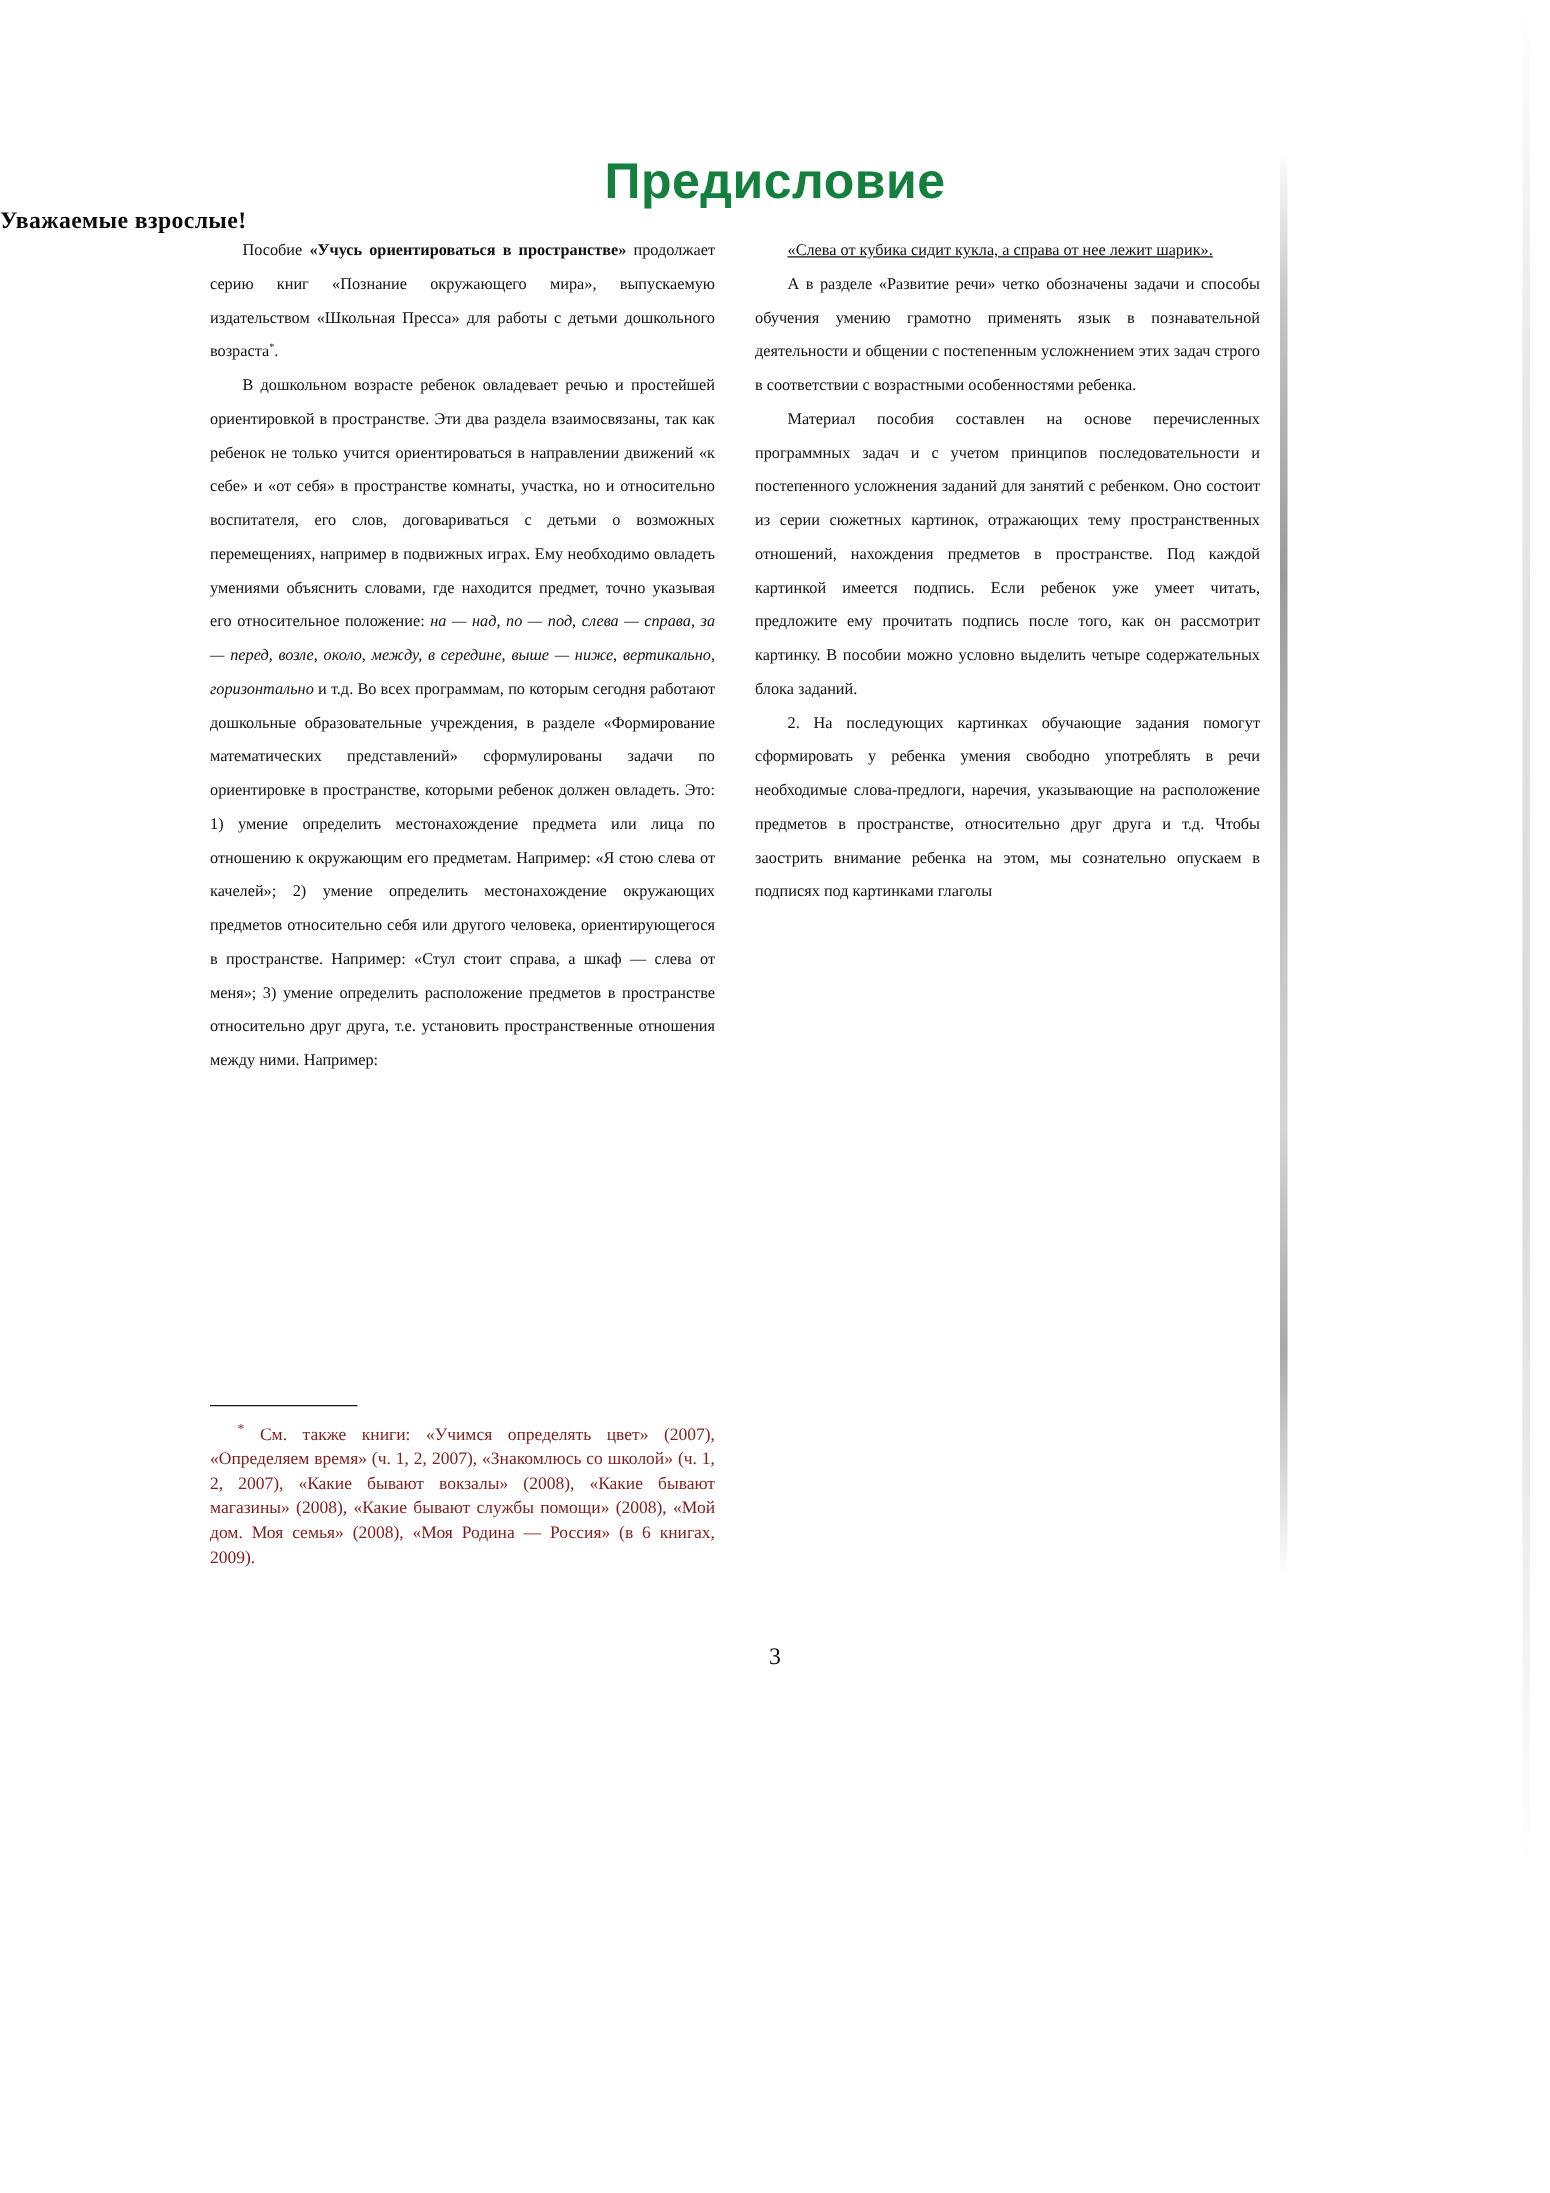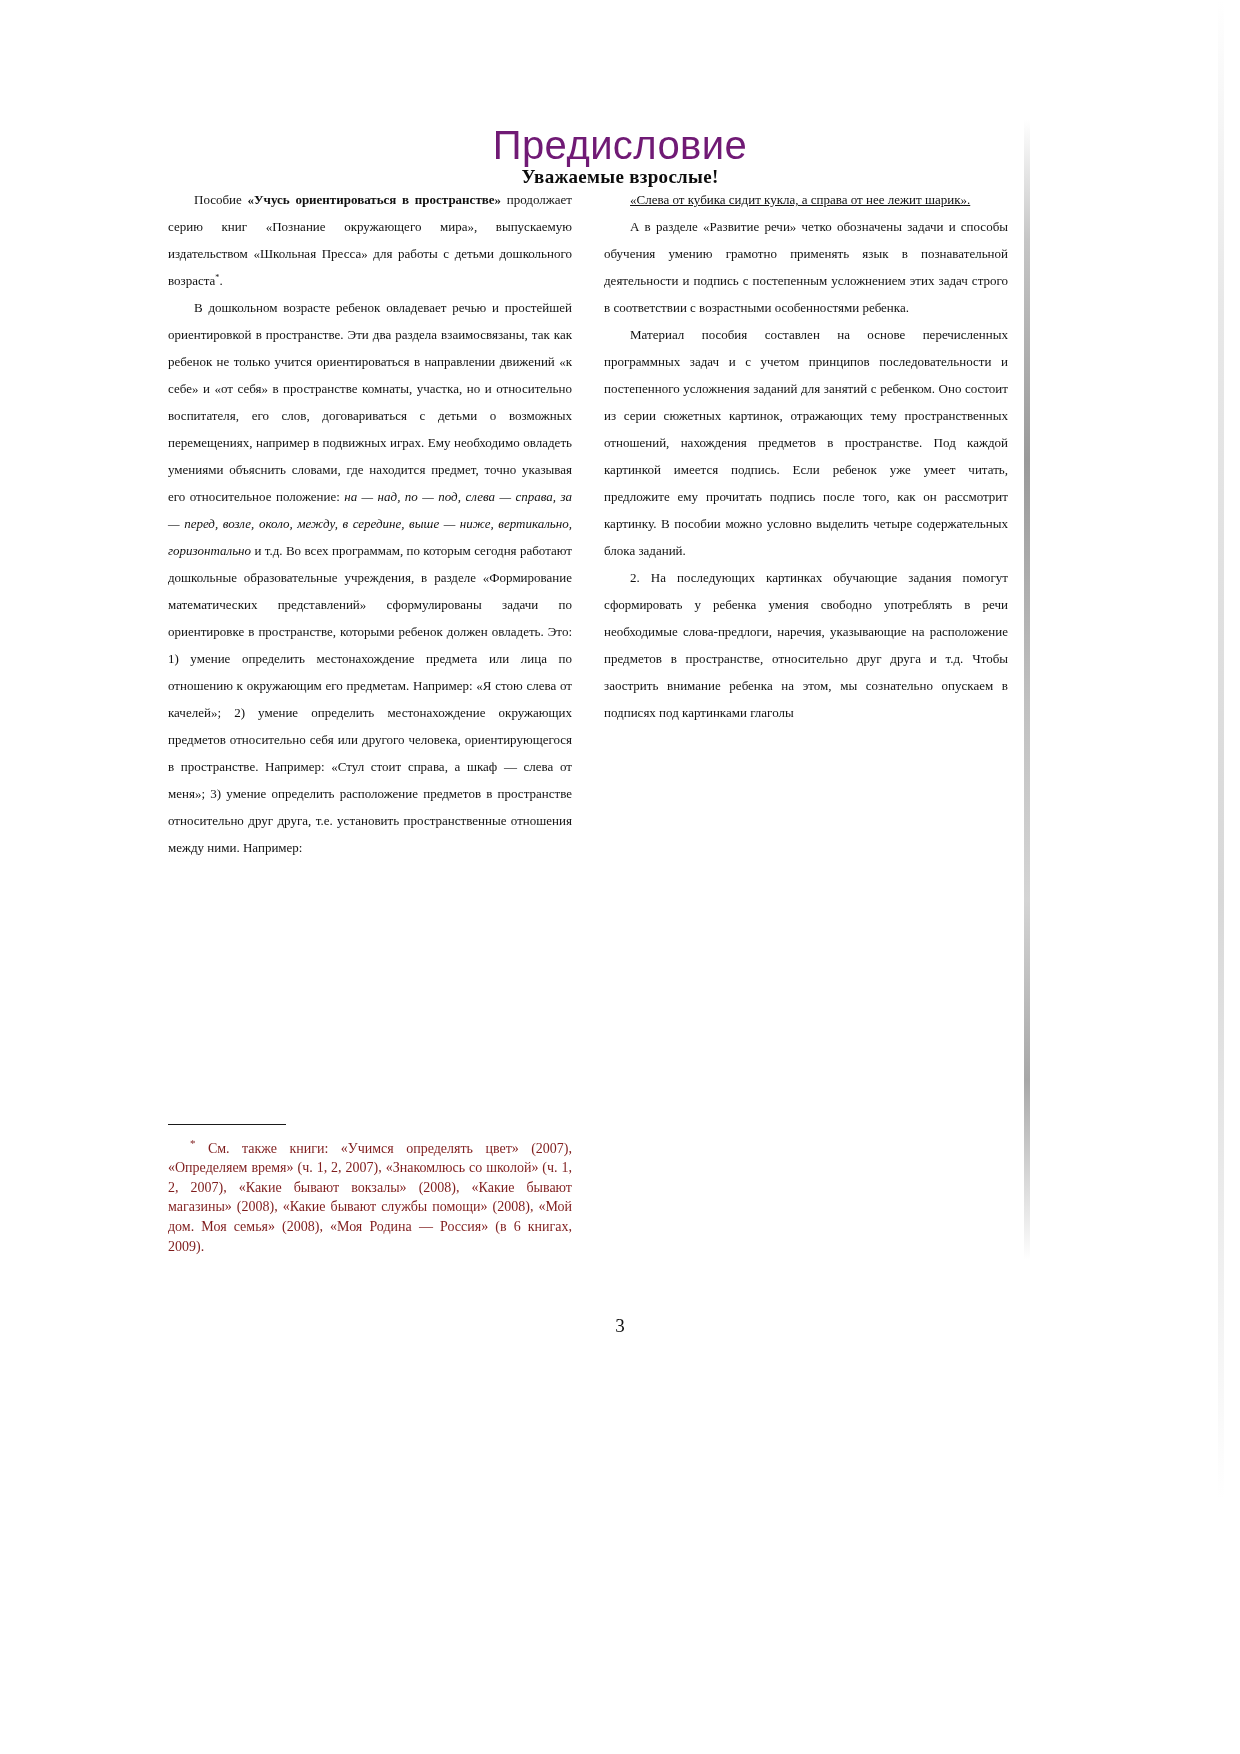--- a/index.html
+++ b/index.html
@@ -55,30 +55,29 @@
 
   
   .doc-title {
     position: absolute;
     left: 0;
     top: 96px;
     width: 1240px;
     text-align: center;
     font-family: "Liberation Sans", "DejaVu Sans", sans-serif;
     font-size: 40px;
-    font-weight: 400;
+    font-weight: 700;
     letter-spacing: 0.4px;
-    color: #701a75;
+    color: #15803d;
   }
   .doc-subtitle {
     position: absolute;
     left: 0;
     top: 150px;
     width: 1240px;
-    text-align: center;
     font-family: "Liberation Serif", "DejaVu Serif", serif;
     font-weight: bold;
     font-size: 19px;
     letter-spacing: 0.3px;
     color: #0c0c0c;
   }
 
   
   .columns {
     position: absolute;
@@ -163,21 +162,21 @@
 
   <div class="columns">
 
     <div class="col left">
       <p class="para"><span>Пособие </span><b>«Учусь ориентироваться в пространстве»</b><span> продолжает серию книг «Познание окружающего мира», выпускаемую издательством «Школьная Пресса» для работы с детьми дошкольного возраста</span><sup class="fnref">*</sup><span>.</span></p>
       <p class="para"><span>В дошкольном возрасте ребенок овладевает речью и простейшей ориентировкой в пространстве. Эти два раздела взаимосвязаны, так как ребенок не только учится ориентироваться в направлении движений «к себе» и «от себя» в пространстве комнаты, участка, но и относительно воспитателя, его слов, договариваться с детьми о возможных перемещениях, например в подвижных играх. Ему необходимо овладеть умениями объяснить словами, где находится предмет, точно указывая его относительное положение: </span><i>на — над, по — под, слева — справа, за — перед, возле, около, между, в середине, выше — ниже, вертикально, горизонтально</i><span> и т.д. Во всех программам, по которым сегодня работают дошкольные образовательные учреждения, в разделе «Формирование математических представлений» сформулированы задачи по ориентировке в пространстве, которыми ребенок должен овладеть. Это: 1) умение определить местонахождение предмета или лица по отношению к окружающим его предметам. Например: «Я стою слева от качелей»; 2) умение определить местонахождение окружающих предметов относительно себя или другого человека, ориентирующегося в пространстве. Например: «Стул стоит справа, а шкаф — слева от меня»; 3) умение определить расположение предметов в пространстве относительно друг друга, т.е. установить пространственные отношения между ними. Например:</span></p>
     </div>
 
     <div class="col right">
       <p class="para" style="text-indent: 26px; text-decoration: underline;"><span>«Слева от кубика сидит кукла, а справа от нее лежит шарик».</span></p>
-      <p class="para"><span>А в разделе «Развитие речи» четко обозначены задачи и способы обучения умению грамотно применять язык в познавательной деятельности и подпись с постепенным усложнением этих задач строго в соответствии с возрастными особенностями ребенка.</span></p>
+      <p class="para"><span>А в разделе «Развитие речи» четко обозначены задачи и способы обучения умению грамотно применять язык в познавательной деятельности и общении с постепенным усложнением этих задач строго в соответствии с возрастными особенностями ребенка.</span></p>
       <p class="para"><span>Материал пособия составлен на основе перечисленных программных задач и с учетом принципов последовательности и постепенного усложнения заданий для занятий с ребенком. Оно состоит из серии сюжетных картинок, отражающих тему пространственных отношений, нахождения предметов в пространстве. Под каждой картинкой имеется подпись. Если ребенок уже умеет читать, предложите ему прочитать подпись после того, как он рассмотрит картинку. В пособии можно условно выделить четыре содержательных блока заданий.</span></p>
       <p class="para"><span>2. На последующих картинках обучающие задания помогут сформировать у ребенка умения свободно употреблять в речи необходимые слова-предлоги, наречия, указывающие на расположение предметов в пространстве, относительно друг друга и т.д. Чтобы заострить внимание ребенка на этом, мы сознательно опускаем в подписях под картинками глаголы</span></p>
     </div>
 
   </div>
 
   <div class="footnote">
     <div class="footnote-rule"></div>
     <p class="footnote-text"><span class="fn-mark">*</span><span> См. также книги: «Учимся определять цвет» (2007), «Определяем время» (ч. 1, 2, 2007), «Знакомлюсь со школой» (ч. 1, 2, 2007), «Какие бывают вокзалы» (2008), «Какие бывают магазины» (2008), «Какие бывают службы помощи» (2008), «Мой дом. Моя семья» (2008), «Моя Родина — Россия» (в 6 книгах, 2009).</span></p>
   </div>

